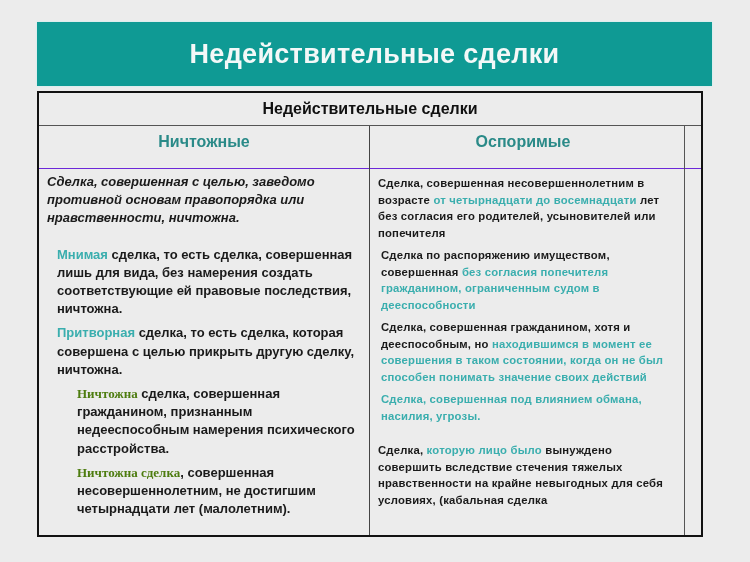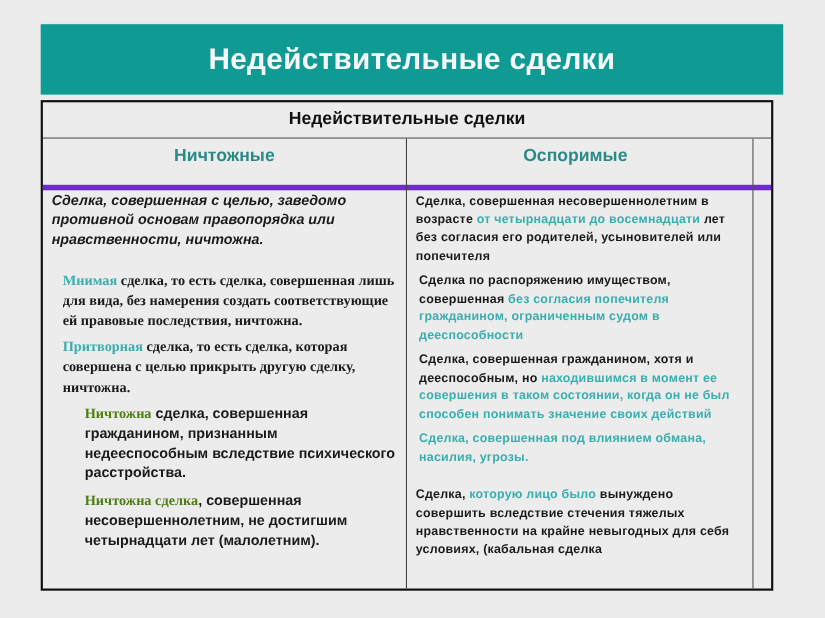--- a/index.html
+++ b/index.html
@@ -34,21 +34,21 @@
       background: #ececec;
     }
     .row-title {
       position: absolute; left: 0; top: 0; right: 0; height: 32px;
       border-bottom: 1px solid #555;
       display: flex; align-items: center; justify-content: center;
       font-size: 16px; font-weight: bold; color: #111;
     }
     .row-heads {
       position: absolute; left: 0; top: 33px; right: 0; height: 42px;
-      border-bottom: 5px solid #6d28d9;
+      border-bottom: 1px solid #6d28d9;
     }
     .head {
       position: absolute; top: 0; height: 32px;
       display: flex; align-items: center; justify-content: center;
       font-size: 16px; font-weight: bold; color: #2a8a88;
     }
     .head.left { left: 0; width: 330px; }
     .head.right { left: 326px; width: 316px; }
     .vline-main {
       position: absolute; left: 330px; top: 33px; bottom: 0;
@@ -66,21 +66,21 @@
       position: absolute; left: 339px; top: 82px; width: 300px;
       font-size: 11.3px; line-height: 16.5px; font-weight: bold; color: #1a1a1a;
       letter-spacing: 0.2px;
     }
     .p { margin: 0; }
     .it { font-style: italic; }
     .hl { color: #3aaeae; }
     .hl2 { color: #4d7c0f; font-family: Liberation Serif, serif; }
     .gap-s { margin-top: 6px; }
     .gap-l { margin-top: 18px; }
-    .ind1 { padding-left: 10px; font-family: Liberation Serif, serif; }
+    .ind1 { padding-left: 10px; }
     .ind2 { padding-left: 30px; }
     .ind-r { padding-left: 3px; }
   </style>
 </head>
 <body>
 
 <div class="banner">
   <span class="banner-title">Недействительные сделки</span>
 </div>
 
@@ -97,21 +97,21 @@
     <p class="p it">
       <span>Сделка, совершенная с целью, заведомо противной основам правопорядка или нравственности, ничтожна.</span>
     </p>
     <p class="p gap-l ind1">
       <span class="hl">Мнимая</span><span> сделка, то есть сделка, совершенная лишь для вида, без намерения создать соответствующие ей правовые последствия, ничтожна.</span>
     </p>
     <p class="p gap-s ind1">
       <span class="hl">Притворная</span><span> сделка, то есть сделка, которая совершена с целью прикрыть другую сделку, ничтожна.</span>
     </p>
     <p class="p gap-s ind2">
-      <span class="hl2">Ничтожна</span><span> сделка, совершенная гражданином, признанным недееспособным вследствие психического расстройства.</span>
+      <span class="hl2">Ничтожна</span><span> сделка, совершенная гражданином, признанным недееспособным намерения психического расстройства.</span>
     </p>
     <p class="p gap-s ind2">
       <span class="hl2">Ничтожна сделка</span><span>, совершенная несовершеннолетним, не достигшим четырнадцати лет (малолетним).</span>
     </p>
   </div>
 
   <div class="col-right">
     <p class="p">
       <span>Сделка, совершенная  несовершеннолетним в возрасте </span><span class="hl">от четырнадцати до восемнадцати</span><span> лет без согласия его родителей, усыновителей или попечителя</span>
     </p>

